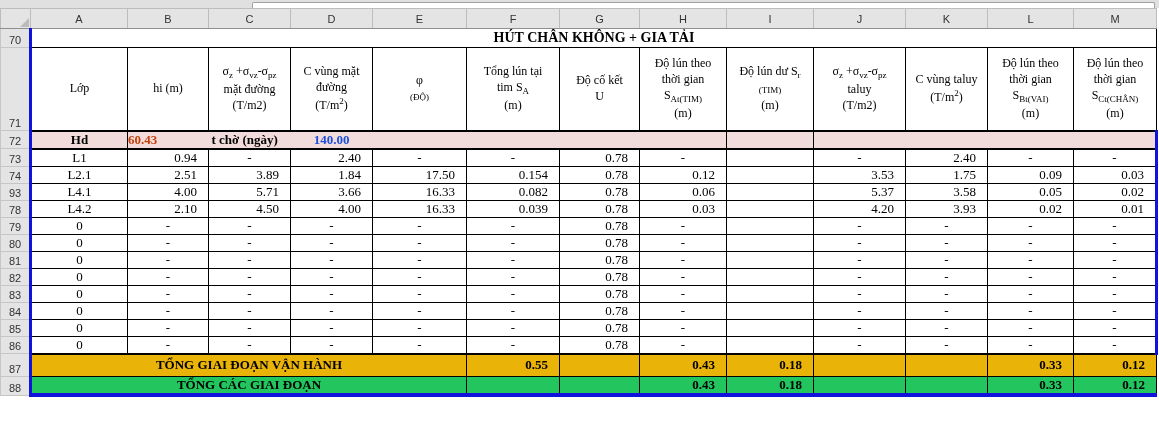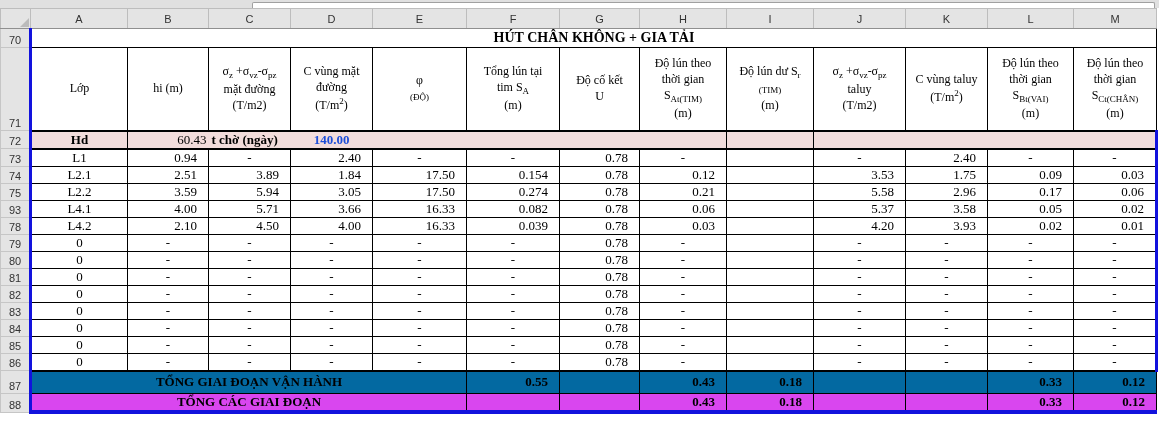--- a/index.html
+++ b/index.html
@@ -31,32 +31,32 @@
   .hcell{border:1px solid #000;border-bottom:2px solid #000;background:#fff;
         font-family:"Liberation Serif",serif;font-size:12px;font-weight:normal;
         text-align:center;vertical-align:middle;line-height:1.3;white-space:normal;}
   .hcell sub{font-size:9px;}
   .hcell sup{font-size:9px;}
   .tiny{font-size:9px;}
   
   .hdrow td{background:#F2DCDB;border-top:none;border-bottom:2px solid #000;
         border-left:none;border-right:none;font-family:"Liberation Serif",serif;font-size:13px;}
   td.hd-a{border-left:1px solid #000;border-right:1px solid #000;font-weight:bold;text-align:center;}
-  td.hd-b{text-align:right;padding-right:2px;color:#000000;font-weight:normal;}
+  td.hd-b{text-align:left;padding-right:2px;color:#c2410c;font-weight:bold;}
   td.hd-c{font-weight:bold;padding-left:3px;text-align:left;}
   td.hd-d{color:#1d4ed8;font-weight:bold;text-align:center;}
   td.hd-eh{border-right:1px solid #000;}
   td.hd-i{border-right:1px solid #000;}
   td.hd-jm{border-right:3px solid #1212DD;}
   
   .totalrow td{border:1px solid #000;font-family:"Liberation Serif",serif;font-size:13px;
         font-weight:bold;}
   .totalrow .total-label{text-align:center;}
-  .pinkrow td{background:#0369a1;border-top:2px solid #000;}
-  .greenrow td{background:#d946ef;border-bottom:4px solid #1212DD;}
+  .pinkrow td{background:#eab308;border-top:2px solid #000;}
+  .greenrow td{background:#22c55e;border-bottom:4px solid #1212DD;}
   
   td.rowlabel,th.rowlabel{background:#E4E4E4;border:1px solid #C6C6C6;
         border-right:3px solid #1212DD;font-family:"Liberation Sans",sans-serif;
         font-size:11px;font-weight:normal;color:#333;text-align:center;
         vertical-align:bottom;padding-bottom:1px;}
 </style>
 </head>
 <body>
 
 <div class="wrap">
@@ -163,36 +163,20 @@
           <td class="cell num">0.154</td>
           <td class="cell num">0.78</td>
           <td class="cell num">0.12</td>
           <td class="cell blank"></td>
           <td class="cell num">3.53</td>
           <td class="cell num">1.75</td>
           <td class="cell num">0.09</td>
           <td class="cell num last">0.03</td>
         </tr>
         <tr style="height: 16px;">
-          <td class="rowlabel">75</td>
-          <td class="cell layer">L2.2</td>
-          <td class="cell num">3.59</td>
-          <td class="cell num">5.94</td>
-          <td class="cell num">3.05</td>
-          <td class="cell num">17.50</td>
-          <td class="cell num">0.274</td>
-          <td class="cell num">0.78</td>
-          <td class="cell num">0.21</td>
-          <td class="cell blank"></td>
-          <td class="cell num">5.58</td>
-          <td class="cell num">2.96</td>
-          <td class="cell num">0.17</td>
-          <td class="cell num last">0.06</td>
-        </tr>
-        <tr style="height: 16px;">
           <td class="rowlabel">93</td>
           <td class="cell layer">L4.1</td>
           <td class="cell num">4.00</td>
           <td class="cell num">5.71</td>
           <td class="cell num">3.66</td>
           <td class="cell num">16.33</td>
           <td class="cell num">0.082</td>
           <td class="cell num">0.78</td>
           <td class="cell num">0.06</td>
           <td class="cell blank"></td>

